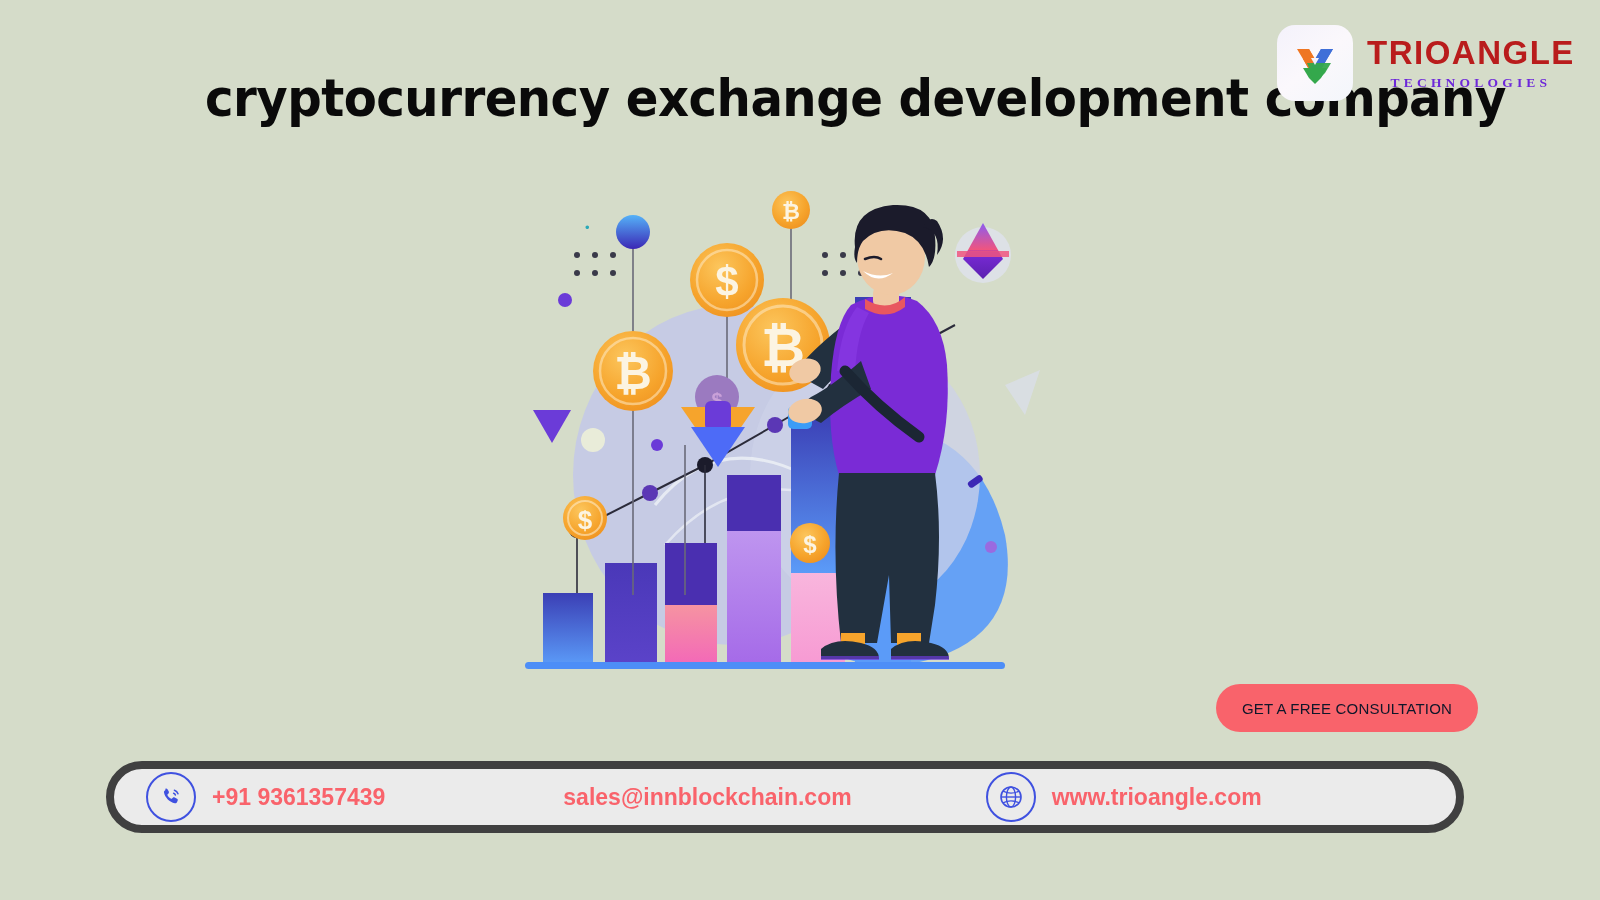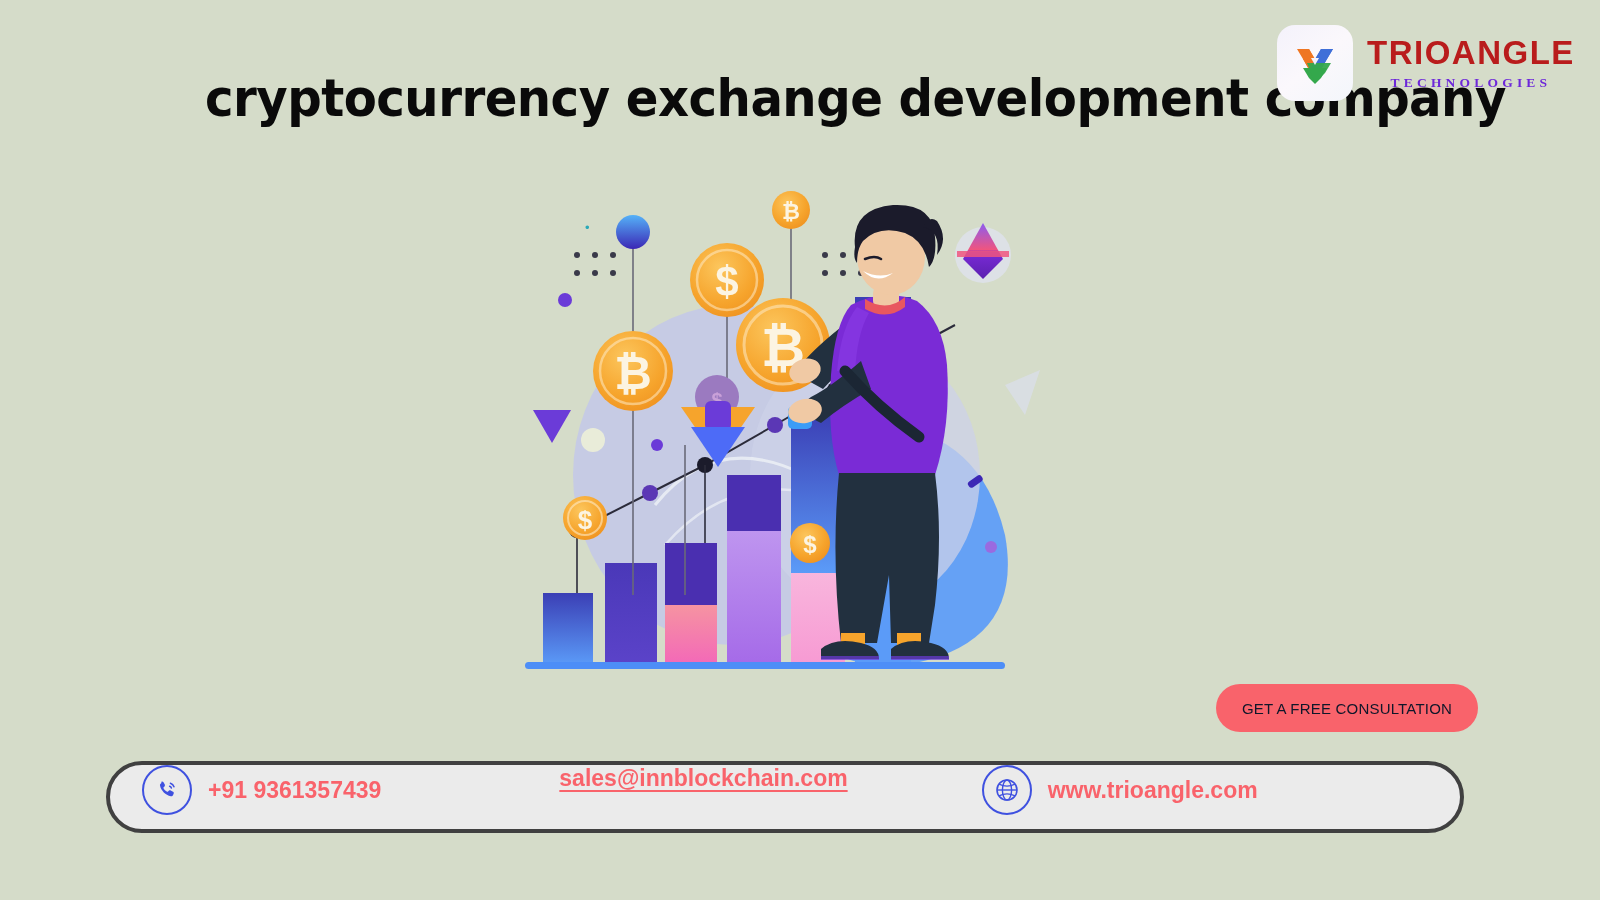--- a/index.html
+++ b/index.html
@@ -105,44 +105,43 @@
   }
 
   
   #contact-bar {
     position: absolute;
     left: 106px;
     top: 761px;
     width: 1358px;
     height: 72px;
     box-sizing: border-box;
-    border: 4px solid #404040;
+    border: 8px solid #404040;
     border-radius: 36px;
     background: #ebebeb;
     display: flex;
-    align-items: flex-start;
+    align-items: center;
   }
   .contact-item {
     display: flex;
     align-items: center;
     gap: 16px;
   }
   #contact-phone { margin-left: 32px; }
   #contact-email { margin-left: 178px; }
   #contact-web   { margin-left: 134px; }
 
   .contact-text {
     font-family: "Liberation Sans", sans-serif;
     font-weight: 700;
     font-size: 23px;
     color: #f9636b;
     white-space: nowrap;
   }
   #contact-email-text {
-    text-decoration: underline;
     text-underline-offset: 4px;
   }
   .icon-circle {
     width: 46px;
     height: 46px;
     border-radius: 50%;
     border: 2.5px solid #3f51e0;
     display: flex;
     align-items: center;
     justify-content: center;

